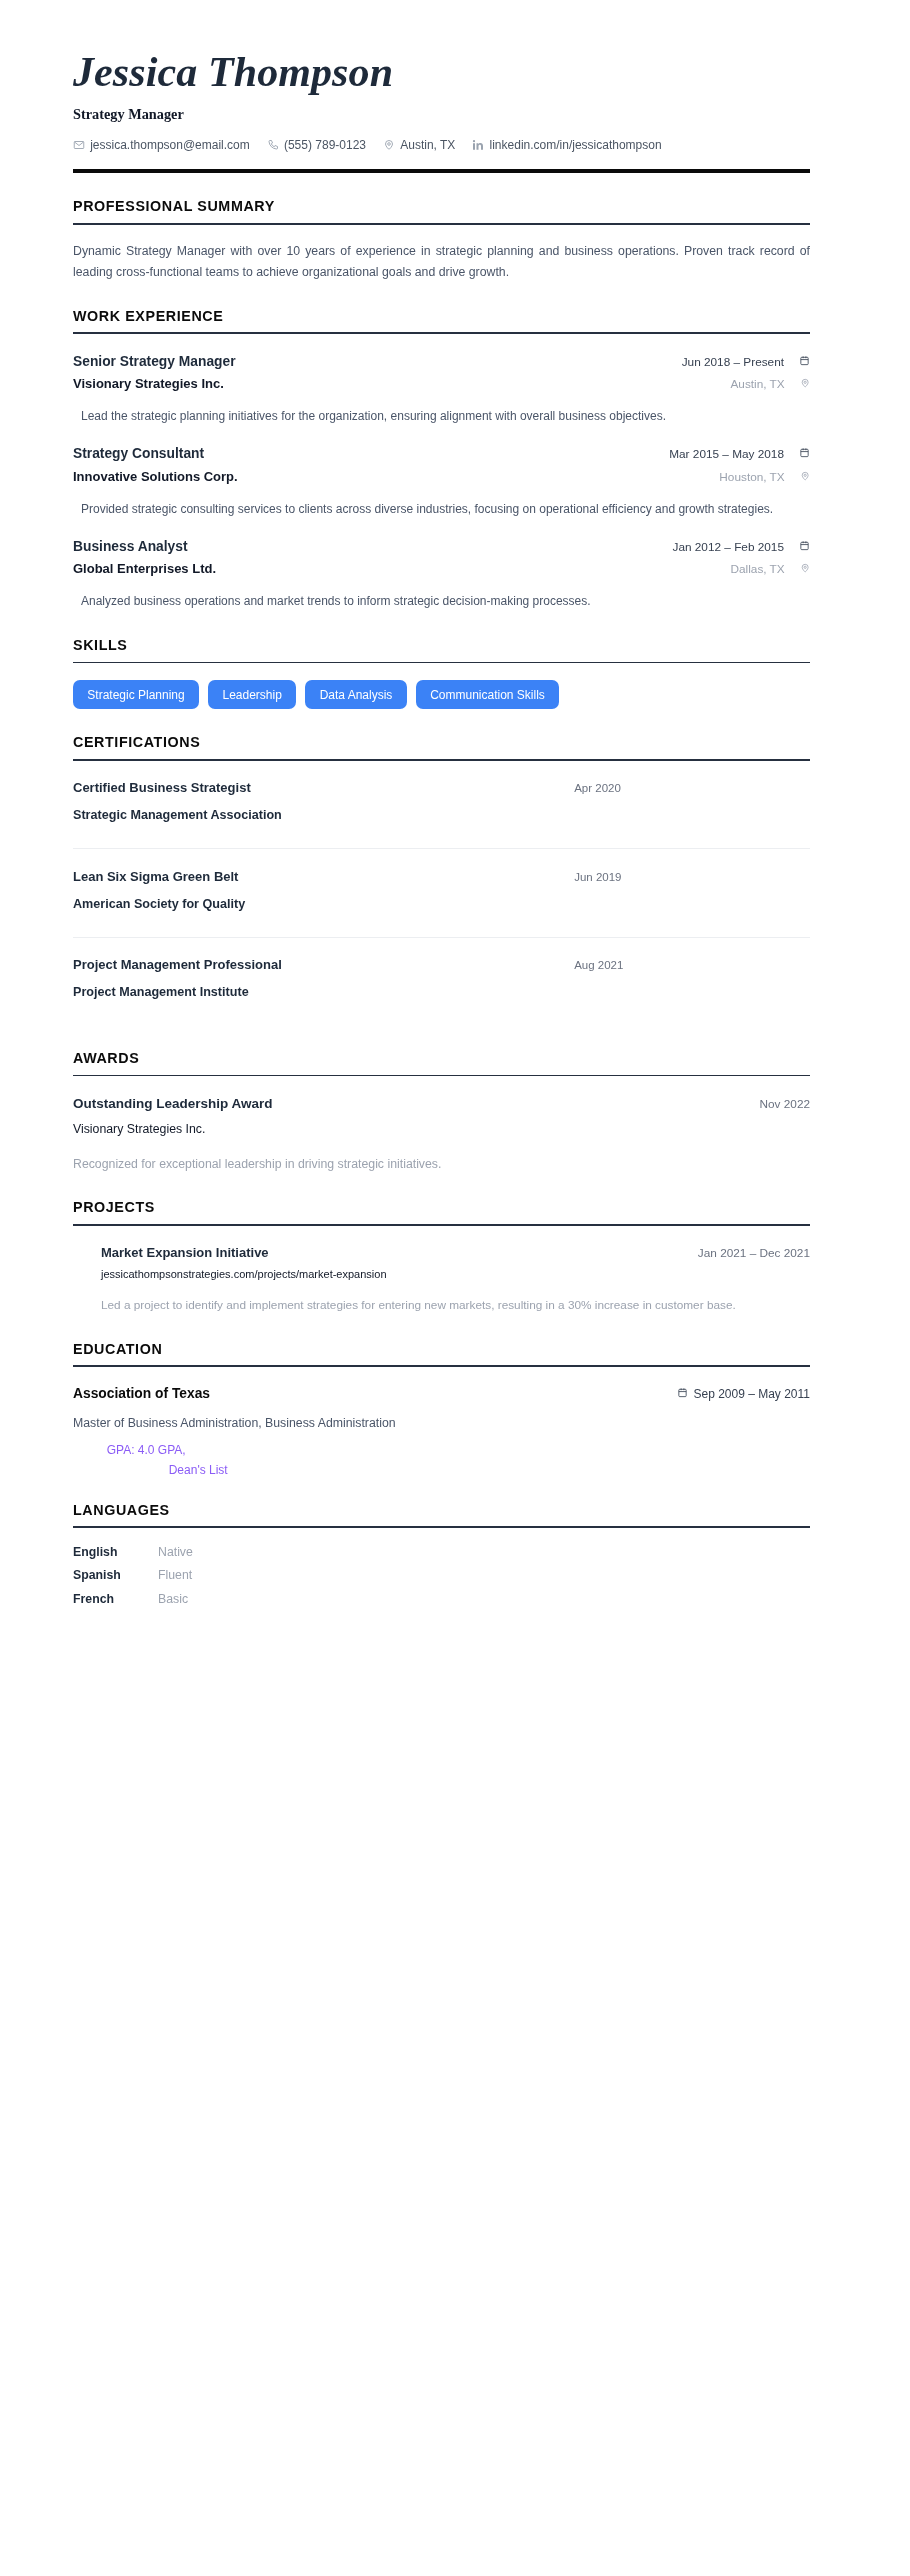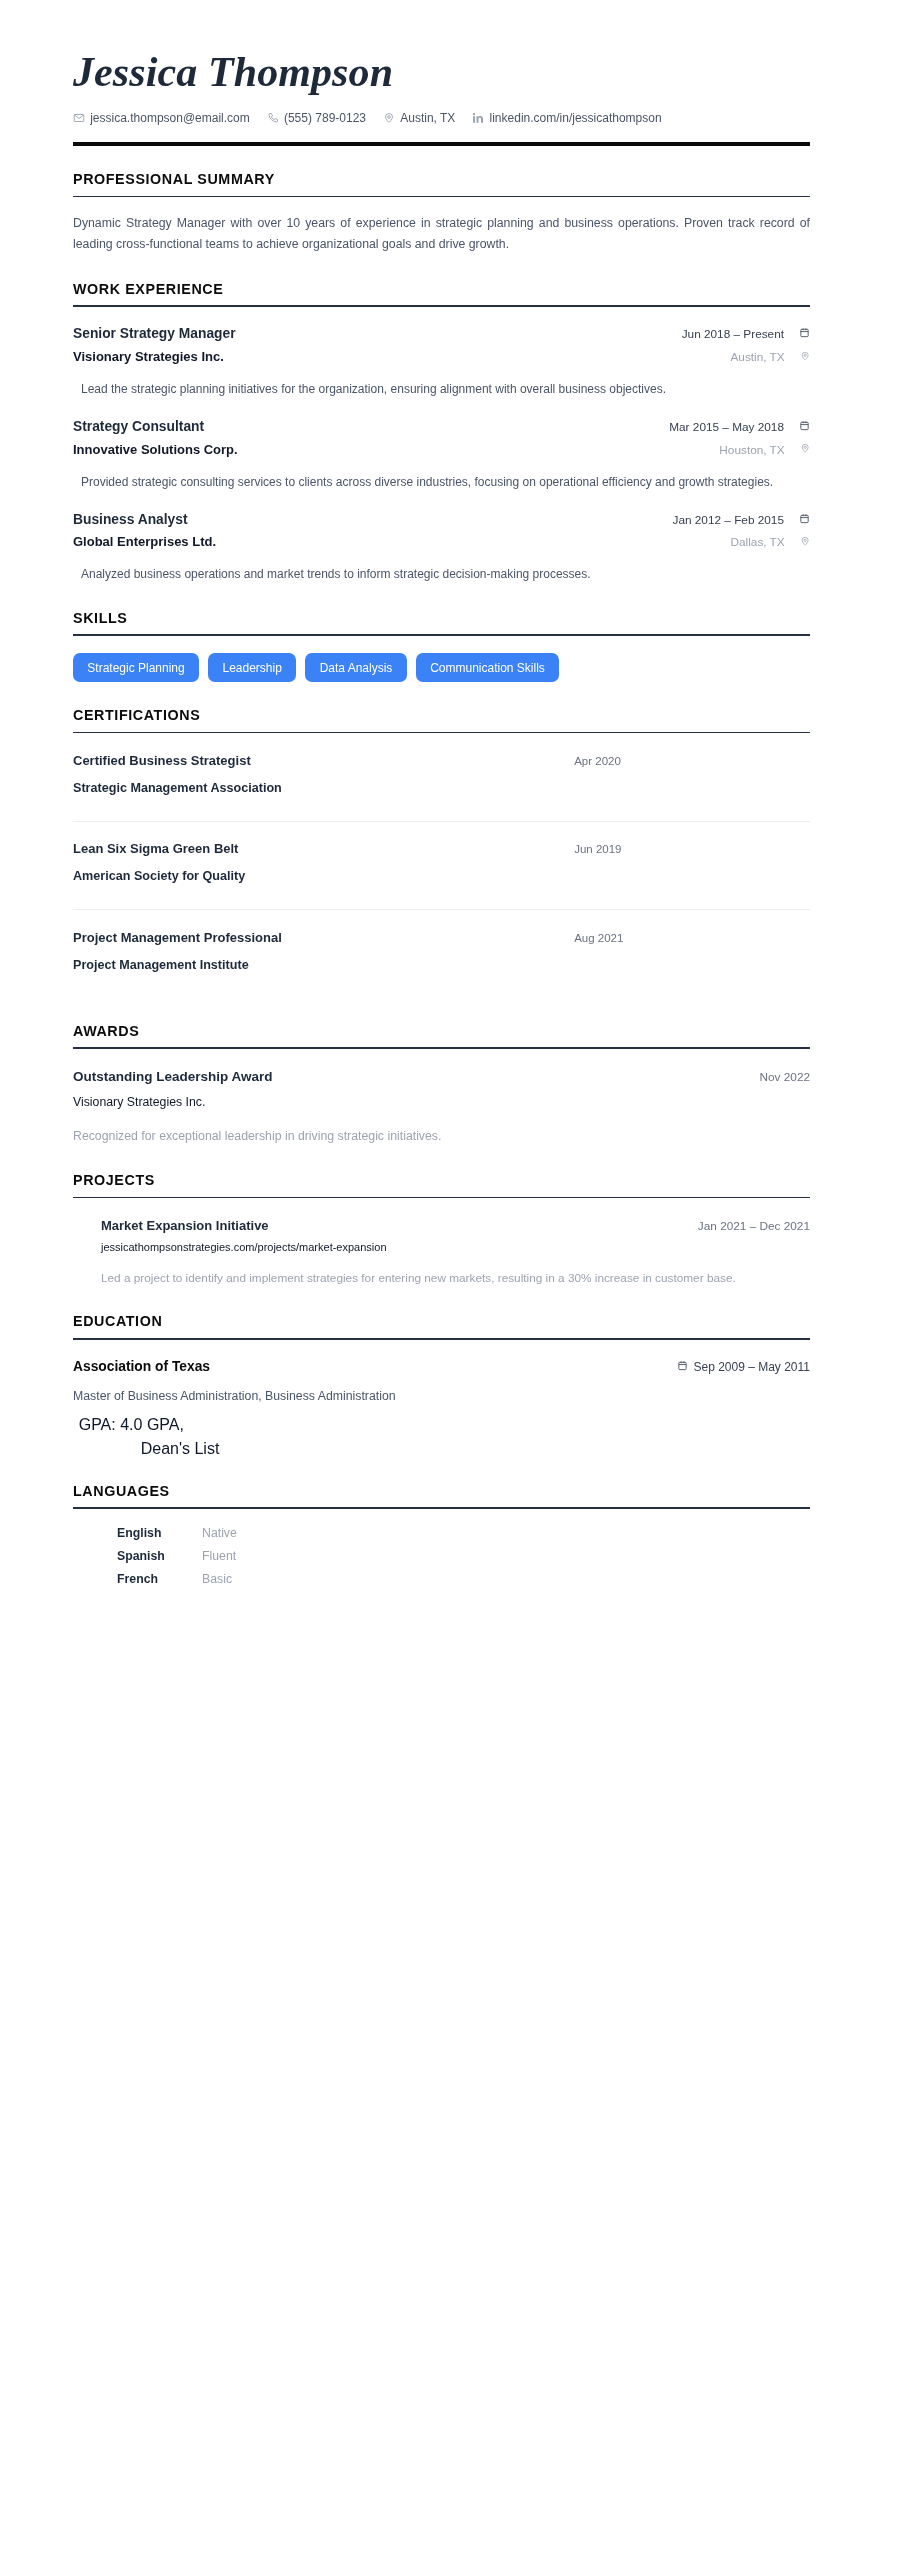--- a/index.html
+++ b/index.html
@@ -114,38 +114,39 @@
   .project-desc {
     font-size: 11.8px; color: #9ca3af; margin-top: 16px;
     line-height: 1.65; max-width: 763px; text-align: justify; hyphens: auto;
   }
 
   
   .edu { margin-top: 19.5px; }
   .edu-school { font-size: 13.8px; font-weight: 700; color: #0b0b0b; }
   .edu-date { font-size: 12px; color: #374151; display: flex; align-items: center; gap: 5.7px; white-space: nowrap; }
   .edu-degree { font-size: 12.3px; color: #4a5568; margin-top: 12.6px; max-width: 401px; line-height: 1.62; }
-  .edu-gpa { font-size: 16px; color: #0f172a; margin-top: 9.2px; padding-left: 5.7px; }
+  .edu-gpa { font-size: 12px; color: #8b5cf6; margin-top: 9.2px; padding-left: 5.7px; margin-left: 28px; }
   .edu-gpa .gpa-extra { display: block; margin-left: 62px; margin-top: 5.7px; }
 
   
-  .lang-list { margin-top: 17px; margin-left: 44px; }
+  .lang-list { margin-top: 17px; }
   .lang-row { display: flex; align-items: baseline; margin-bottom: 9.2px; }
   .lang-name { font-size: 12.3px; font-weight: 700; color: #1e2a3a; flex: 0 0 85px; }
   .lang-level { font-size: 12.3px; color: #9ca3af; }
 
   .bottom-pad { height: 424px; }
 </style>
 </head>
 <body>
 
 <div class="page">
 
   <div>
     <div class="name">Jessica Thompson</div>
+    <div class="headline">Strategy Manager</div>
 
     <div class="contact-row">
       <div class="contact-item">
         <span class="ic">
           <svg width="12" height="12" viewBox="0 0 24 24" fill="none" stroke="currentColor" stroke-width="1.8">
             <rect x="2.5" y="5" width="19" height="14" rx="1.5"></rect>
               <path d="M3 6l9 7 9-7"></path>
           </svg>
         </span>
         <span>jessica.thompson@email.com</span>

